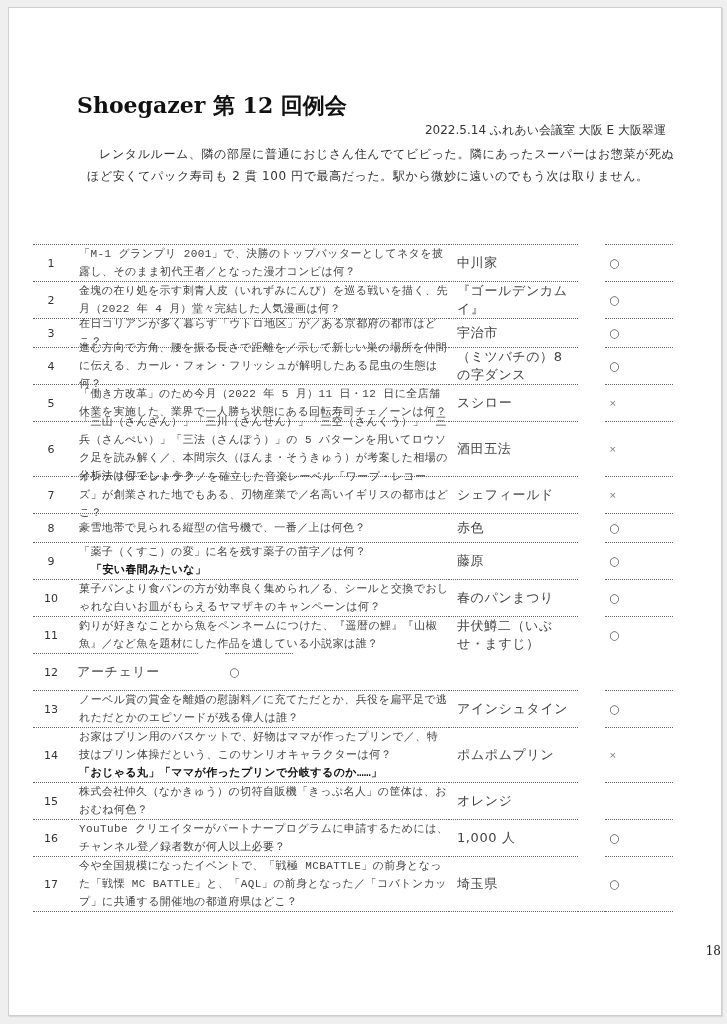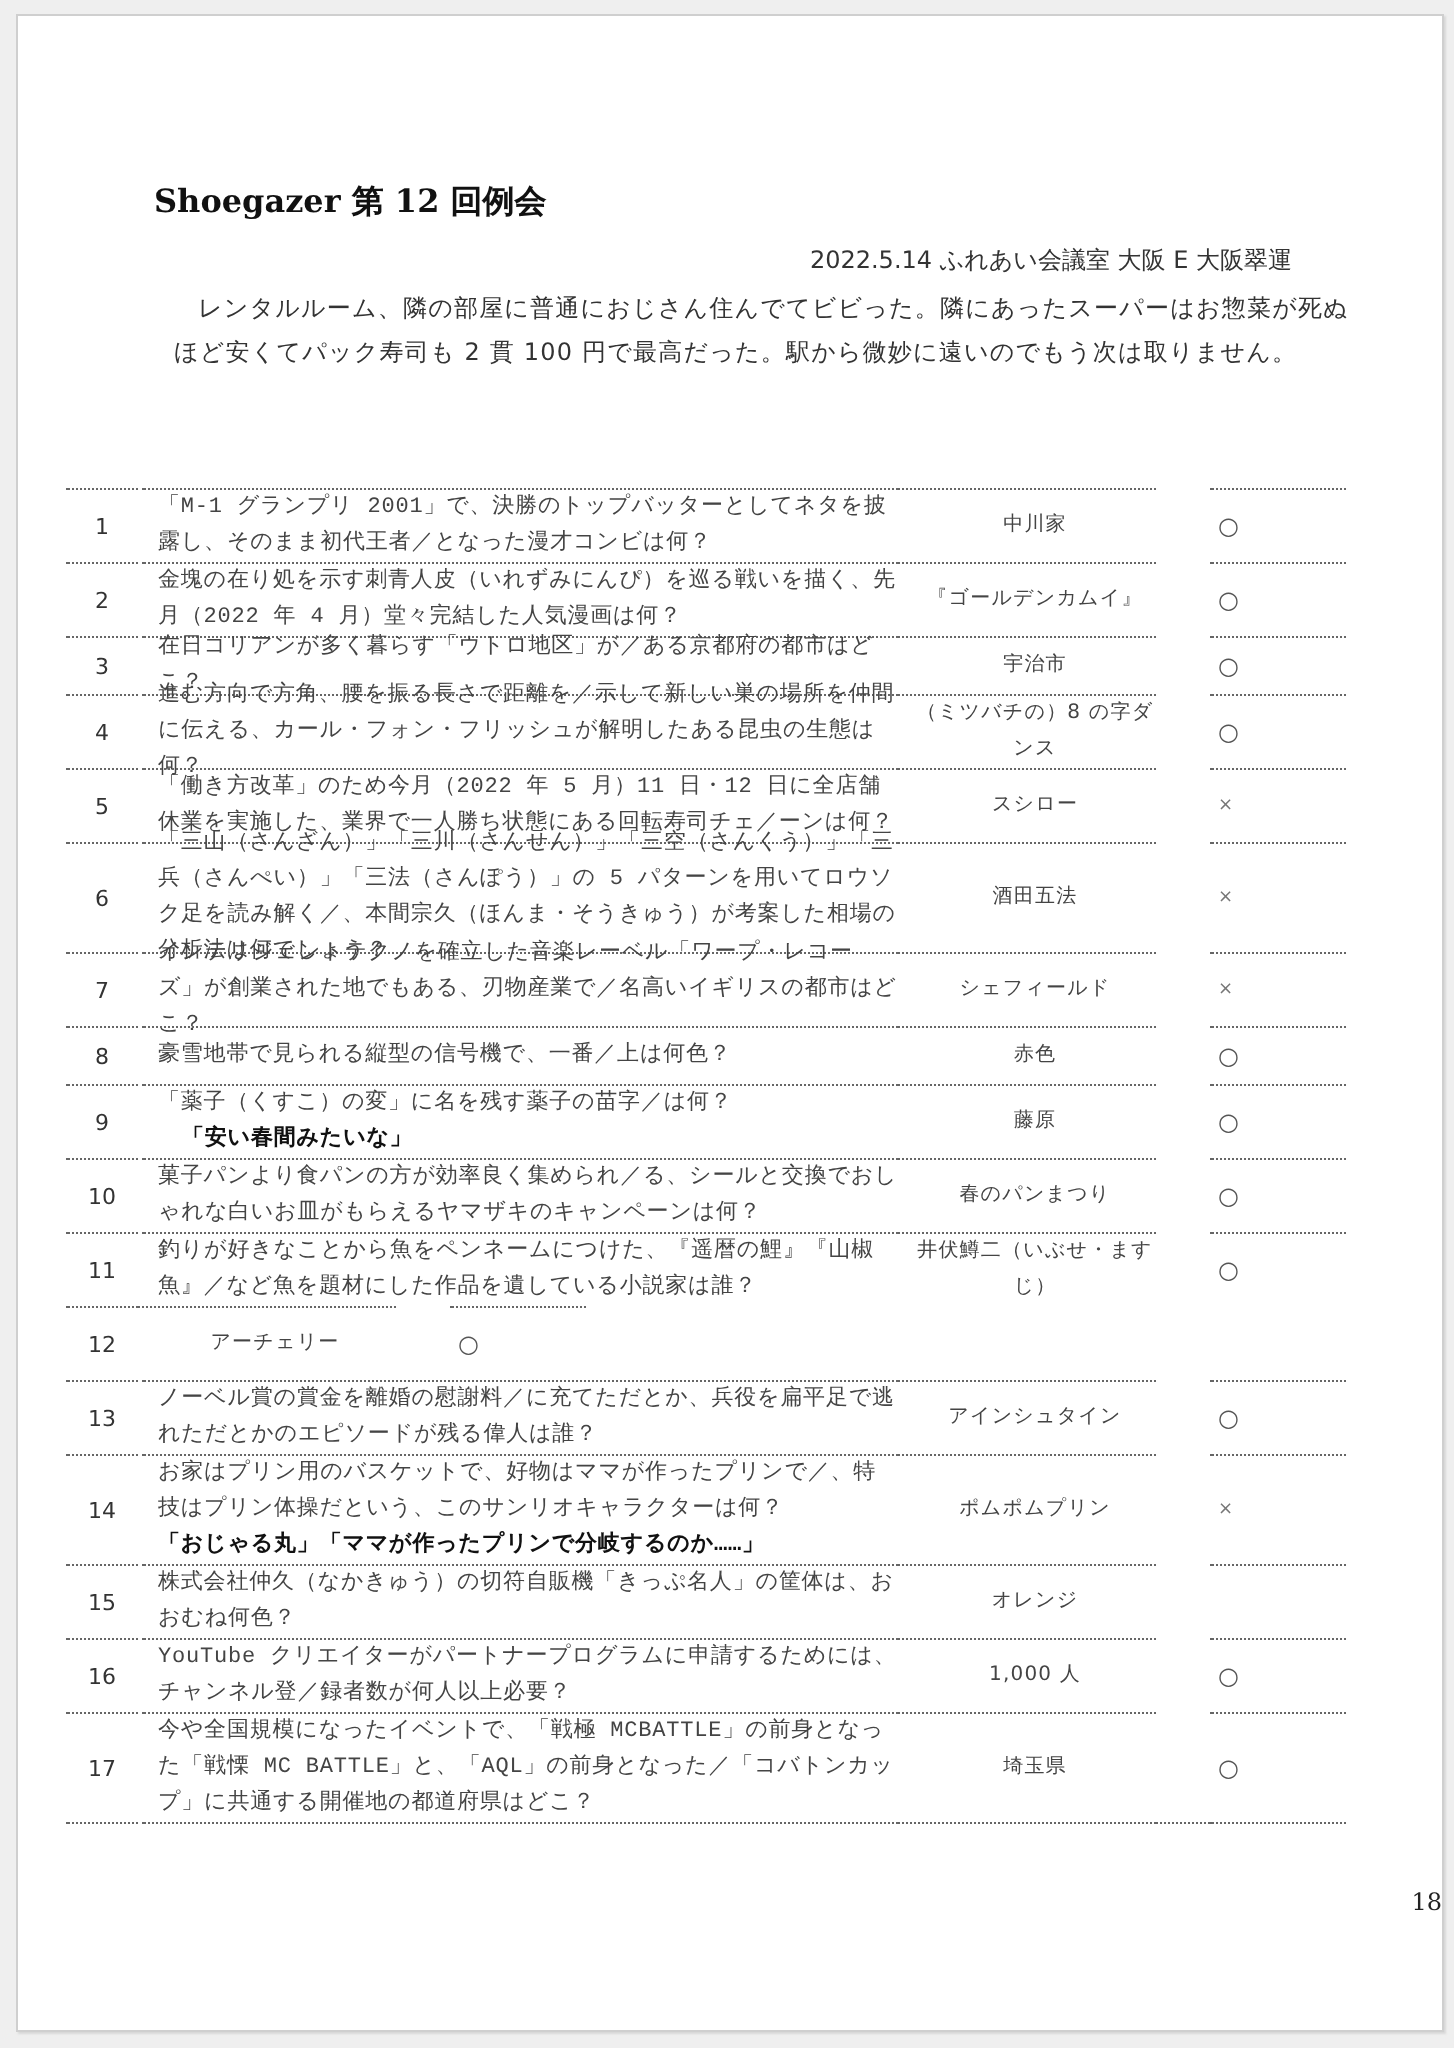--- a/index.html
+++ b/index.html
@@ -16,28 +16,28 @@
     left: 8px; top: 7px;
     width: 712px; height: 1007px;
     background: #ffffff;
     border: 1px solid #cfcfcf;
     box-shadow: 1px 1px 1px #d8d8d8;
   }
   .title {
     position: absolute;
     left: 68px; top: 83px;
     font-family: "DejaVu Serif", "Liberation Serif", serif;
-    font-size: 16px;
+    font-size: 22px;
     font-weight: bold;
     color: #111;
     letter-spacing: 0px;
   }
   .meta {
     position: absolute;
-    right: 75px; top: 114px;
+    right: 55px; top: 114px;
     font-size: 12px;
     color: #333;
     white-space: nowrap;
   }
   .intro {
     position: absolute;
     left: 78px; top: 135px;
     width: 590px;
     font-size: 12px;
     line-height: 22px;
@@ -70,28 +70,27 @@
     line-height: 18px;
     padding: 1px 0 1px 8px;
     box-sizing: border-box;
     color: #444;
     letter-spacing: 0.4px;
     border-top: 1px dotted #666;
     font-family: Liberation Mono, monospace;
   }
   .cell-a {
     width: 129px; flex: none;
-    font-size: 10px;
+    font-size: 13px;
     line-height: 18px;
     padding: 1px 0 1px 8px;
     box-sizing: border-box;
     color: #444;
     letter-spacing: 0.6px;
     border-top: 1px dotted #666;
-    text-align: center;
   }
   .gap { width: 27px; flex: none; }
   .cell-m {
     width: 68px; flex: none;
     font-size: 12px;
     color: #555;
     padding-left: 4px;
     box-sizing: border-box;
     border-top: 1px dotted #666;
   }

